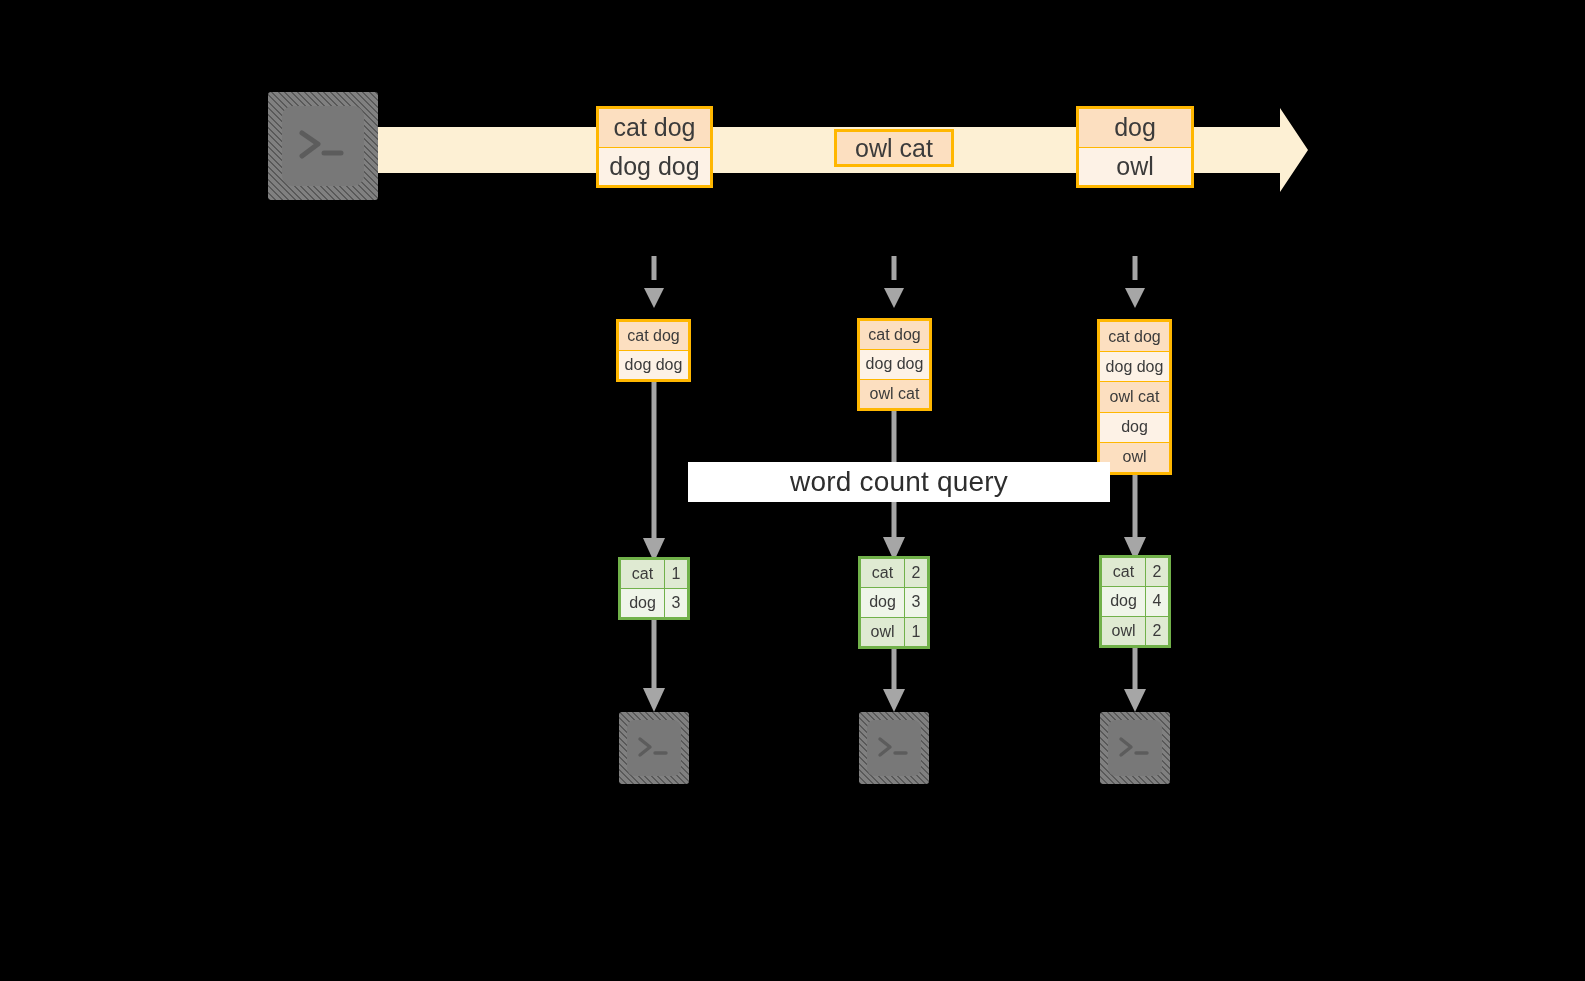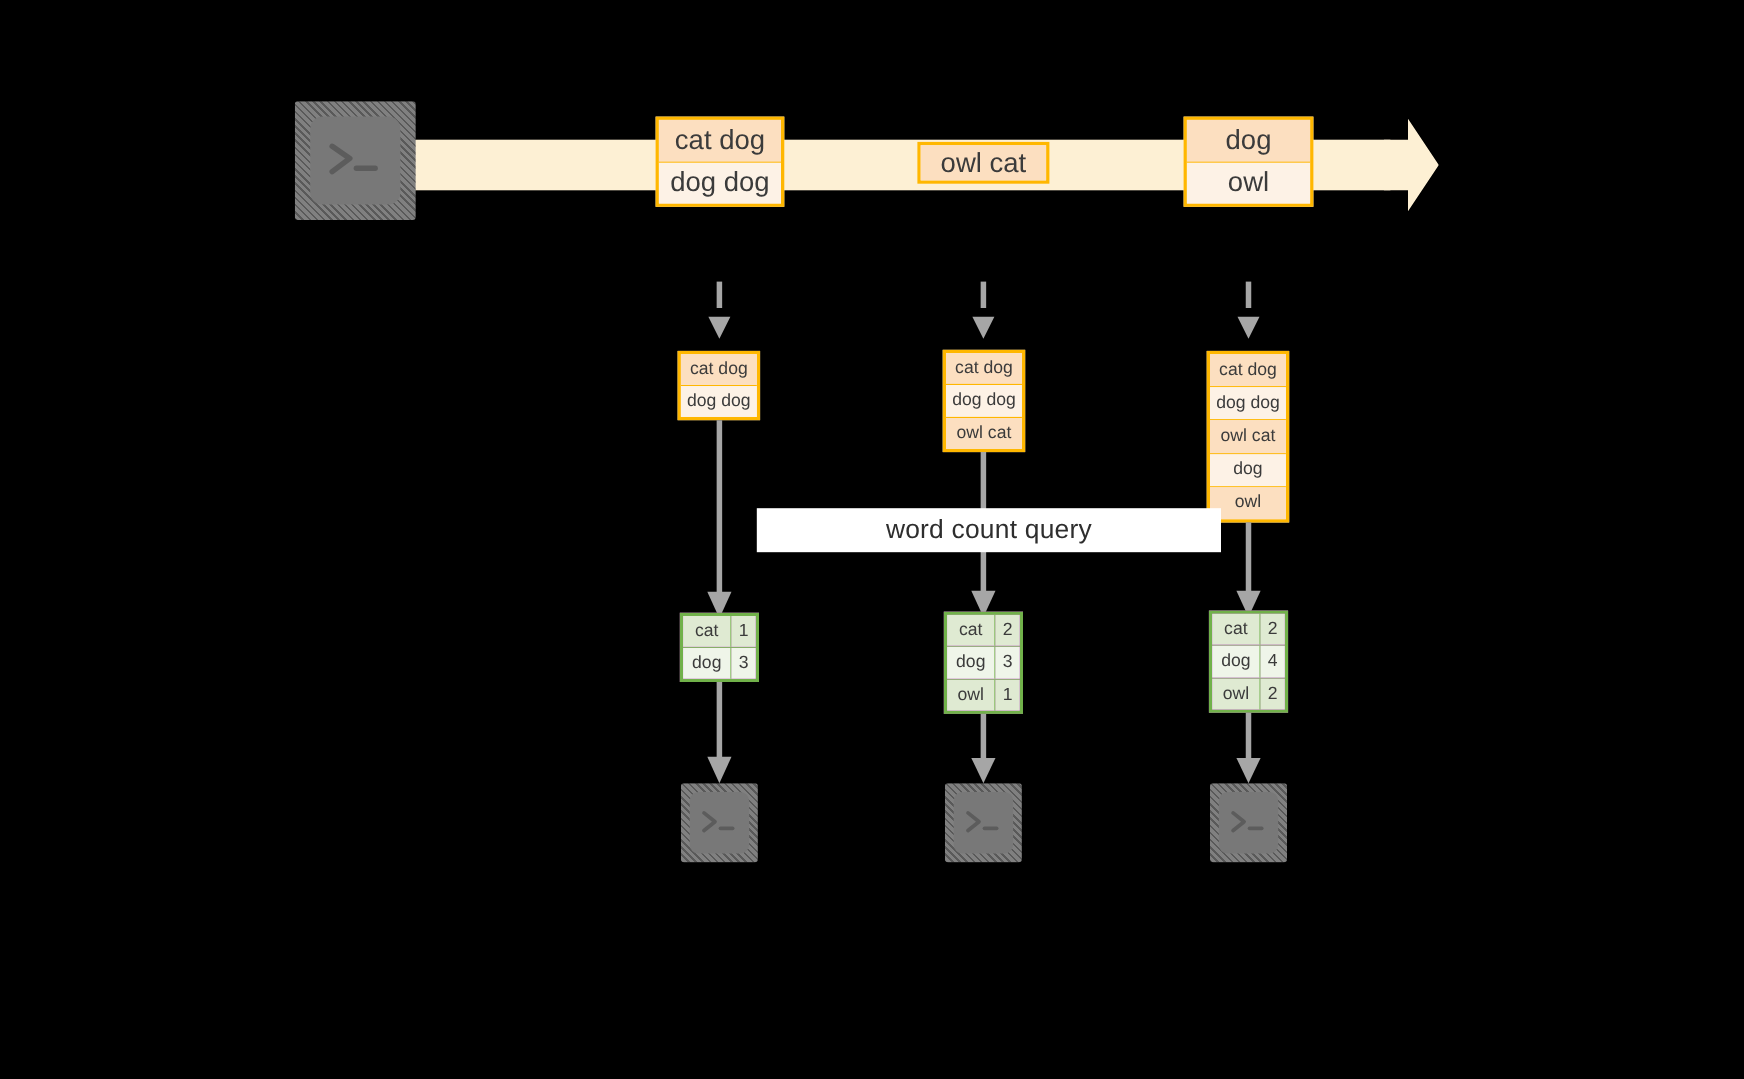--- a/index.html
+++ b/index.html
@@ -109,21 +109,21 @@
 
   .ebox.big  { }
   .ebox.big .row { font-size: 25px; }
   .ebox.mini .row { font-size: 16px; }
 
   
   .gbox {
     position: absolute;
     box-sizing: border-box;
     border: 3px solid #71b14a;
-    background: #d946ef;
+    background: #c2410c;
     display: flex;
     flex-direction: column;
   }
   .gbox .grow {
     box-sizing: border-box;
     flex: 1 1 auto;
     display: flex;
     border-bottom: 1.5px solid #71b14a;
   }
   .gbox .grow:last-child { border-bottom: none; }
@@ -150,21 +150,21 @@
     left: 688px;
     top: 462px;
     width: 422px;
     height: 40px;
     background: #ffffff;
     display: flex;
     align-items: center;
     justify-content: center;
   }
   .query-band .label {
-    font-size: 24px;
+    font-size: 28px;
     color: #2e2e2e;
     white-space: nowrap;
     letter-spacing: 0.2px;
   }
 </style>
 </head>
 <body>
 
 <div id="stage">
 

